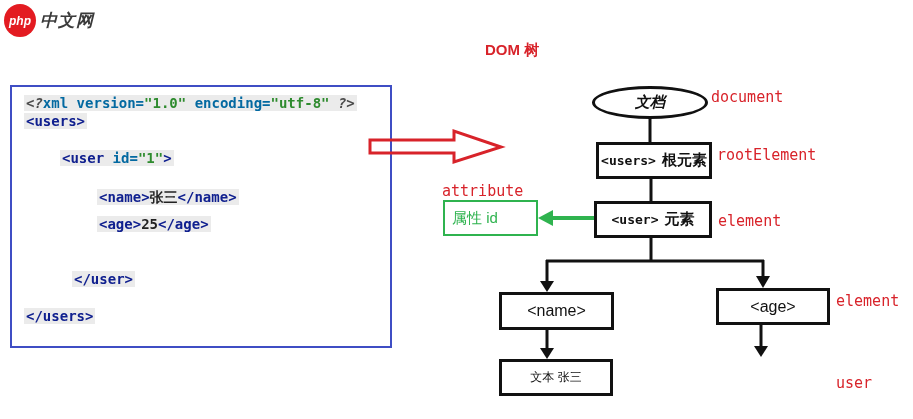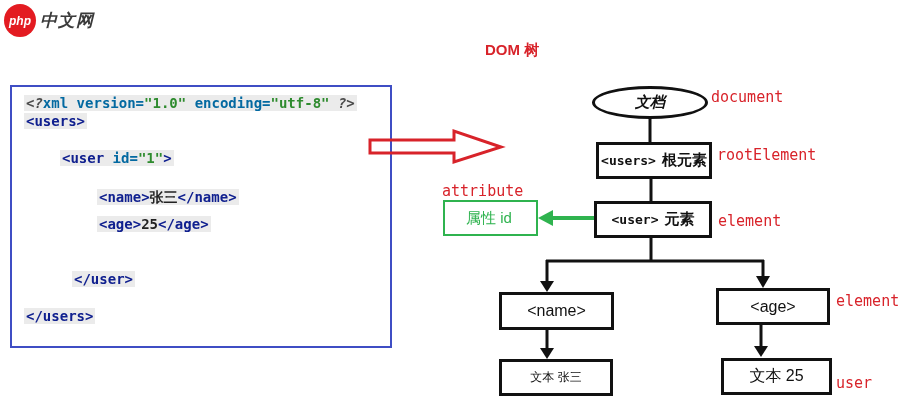--- a/index.html
+++ b/index.html
@@ -73,21 +73,21 @@
   .node-text2  { left:721px; top:358px; width:111px; height:37px; font-size:16px; }
   .node .mono-tag {
     font-family:"DejaVu Sans Mono","Liberation Mono",monospace;
     font-weight:bold; font-size:13px;
   }
   .node .cn-label { font-weight:bold; font-size:15px; margin-left:6px; }
 
   .node-attr {
     position:absolute; left:443px; top:200px; width:95px; height:36px;
     border:2px solid #2fb34f; background:#fff; color:#2fb34f;
-    display:flex; align-items:center; padding-left:21px; font-size:15px;
+    display:flex; align-items:center; padding-left:7px; font-size:15px;
   }
 
   
   .annot {
     position:absolute; color:#d8232a; font-size:15px;
     font-family:"DejaVu Sans Mono","Liberation Mono",monospace;
     white-space:nowrap;
   }
   .annot-document    { left:711px; top:88px; }
   .annot-root        { left:717px; top:146px; }
@@ -175,23 +175,20 @@
   </div>
 
   <div class="node node-age">
     <span>&lt;age&gt;</span>
   </div>
 
   <div class="node node-text1">
     <span>文本 张三</span>
   </div>
 
-  <div class="node node-text2">
-    <span>文本 25</span>
-  </div>
 
   <div class="annot annot-document">document</div>
   <div class="annot annot-root">rootElement</div>
   <div class="annot annot-element-u">element</div>
   <div class="annot annot-attribute">attribute</div>
   <div class="annot annot-element-a">element</div>
   <div class="annot annot-text">user</div>
 
 </div>
 

